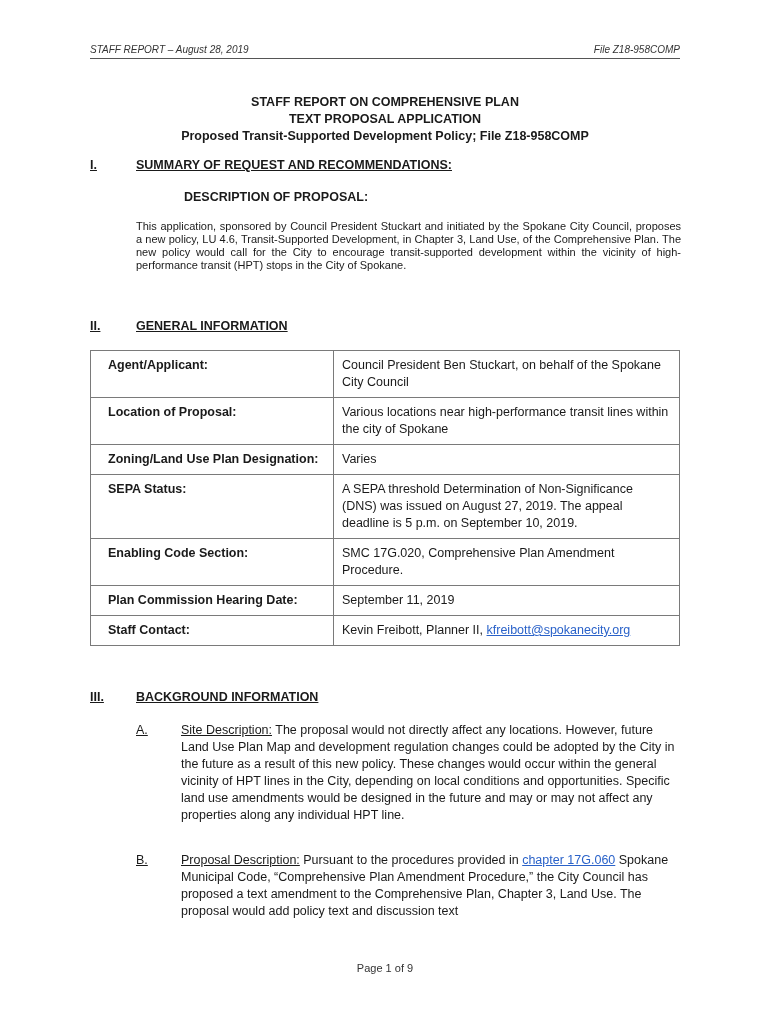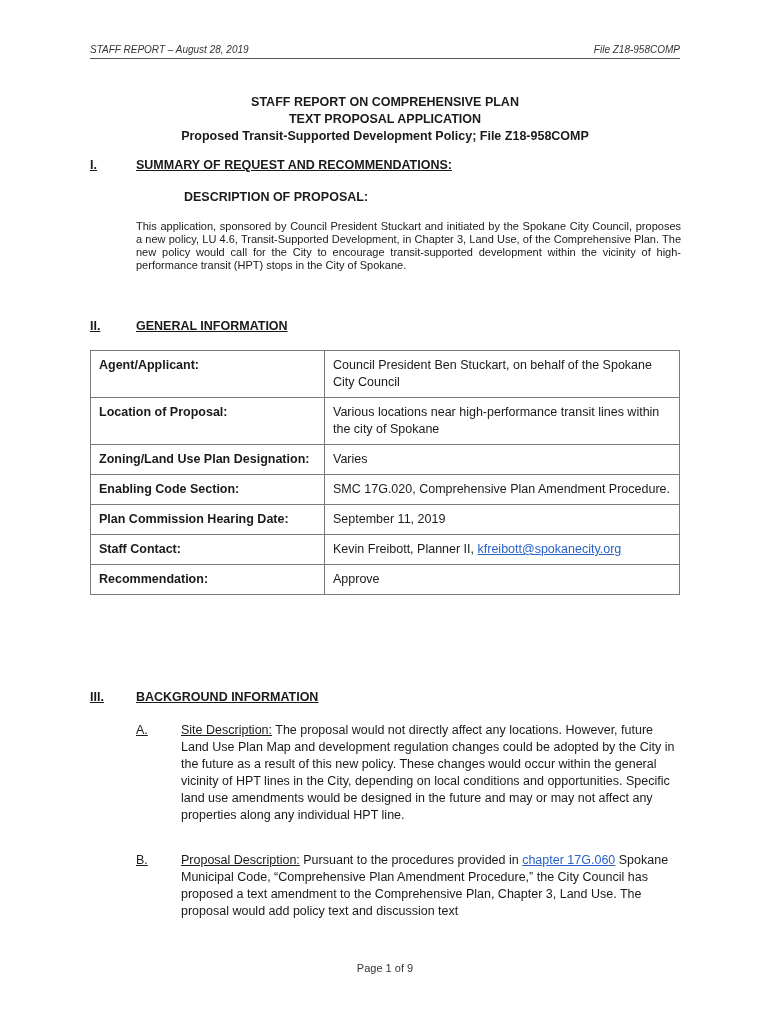--- a/index.html
+++ b/index.html
@@ -31,21 +31,21 @@
     font-size: 11px; line-height: 13px; text-align: justify;
   }
   table.info {
     position: absolute; left: 90px; top: 350px; width: 590px;
     border-collapse: collapse; font-size: 12.5px; line-height: 17px;
   }
   table.info td {
     border: 1.5px solid #7a7a7a; vertical-align: top;
     padding: 6px 8px 6px 8px;
   }
-  table.info td.k { width: 217px; font-weight: bold; }
+  table.info td.k { width: 217px; font-weight: bold; padding-left: 17px; }
   a.link { color: #2a62c9; text-decoration: underline; text-align: right; }
   .item { position: absolute; left: 136px; width: 545px; font-size: 12.5px; line-height: 17px; }
   .item .letter { position: absolute; left: 0; top: 0; text-decoration: underline; }
   .item .body { position: absolute; left: 45px; width: 500px; }
   .u { text-decoration: underline; }
   .footer {
     position: absolute; left: 0; top: 962px; width: 770px; text-align: center; font-size: 11px; color: #333;
   }
 </style>
 </head>
@@ -84,34 +84,34 @@
     </tr>
     <tr>
       <td class="k">Location of Proposal:</td>
       <td>Various locations near high-performance transit lines within the city of Spokane</td>
     </tr>
     <tr>
       <td class="k">Zoning/Land Use Plan Designation:</td>
       <td>Varies</td>
     </tr>
     <tr>
+      <td class="k">SEPA Status:</td>
+      <td>A SEPA threshold Determination of Non-Significance (DNS) was issued on August 27, 2019.  The appeal deadline is 5 p.m. on September 10, 2019.</td>
+    </tr>
+    <tr>
       <td class="k">Enabling Code Section:</td>
       <td>SMC 17G.020, Comprehensive Plan Amendment Procedure.</td>
     </tr>
     <tr>
       <td class="k">Plan Commission Hearing Date:</td>
       <td>September 11, 2019</td>
     </tr>
     <tr>
       <td class="k">Staff Contact:</td>
       <td><span>Kevin Freibott, Planner II, </span><a class="link" href="#">kfreibott@spokanecity.org</a></td>
-    </tr>
-    <tr>
-      <td class="k">Recommendation:</td>
-      <td>Approve</td>
     </tr>
   </tbody>
     </table>
 
   <div class="sec" style="top:690px;">
     <span class="num">III.</span>
     <span class="lbl">BACKGROUND INFORMATION</span>
   </div>
 
   <div class="item" style="top:722px;">

